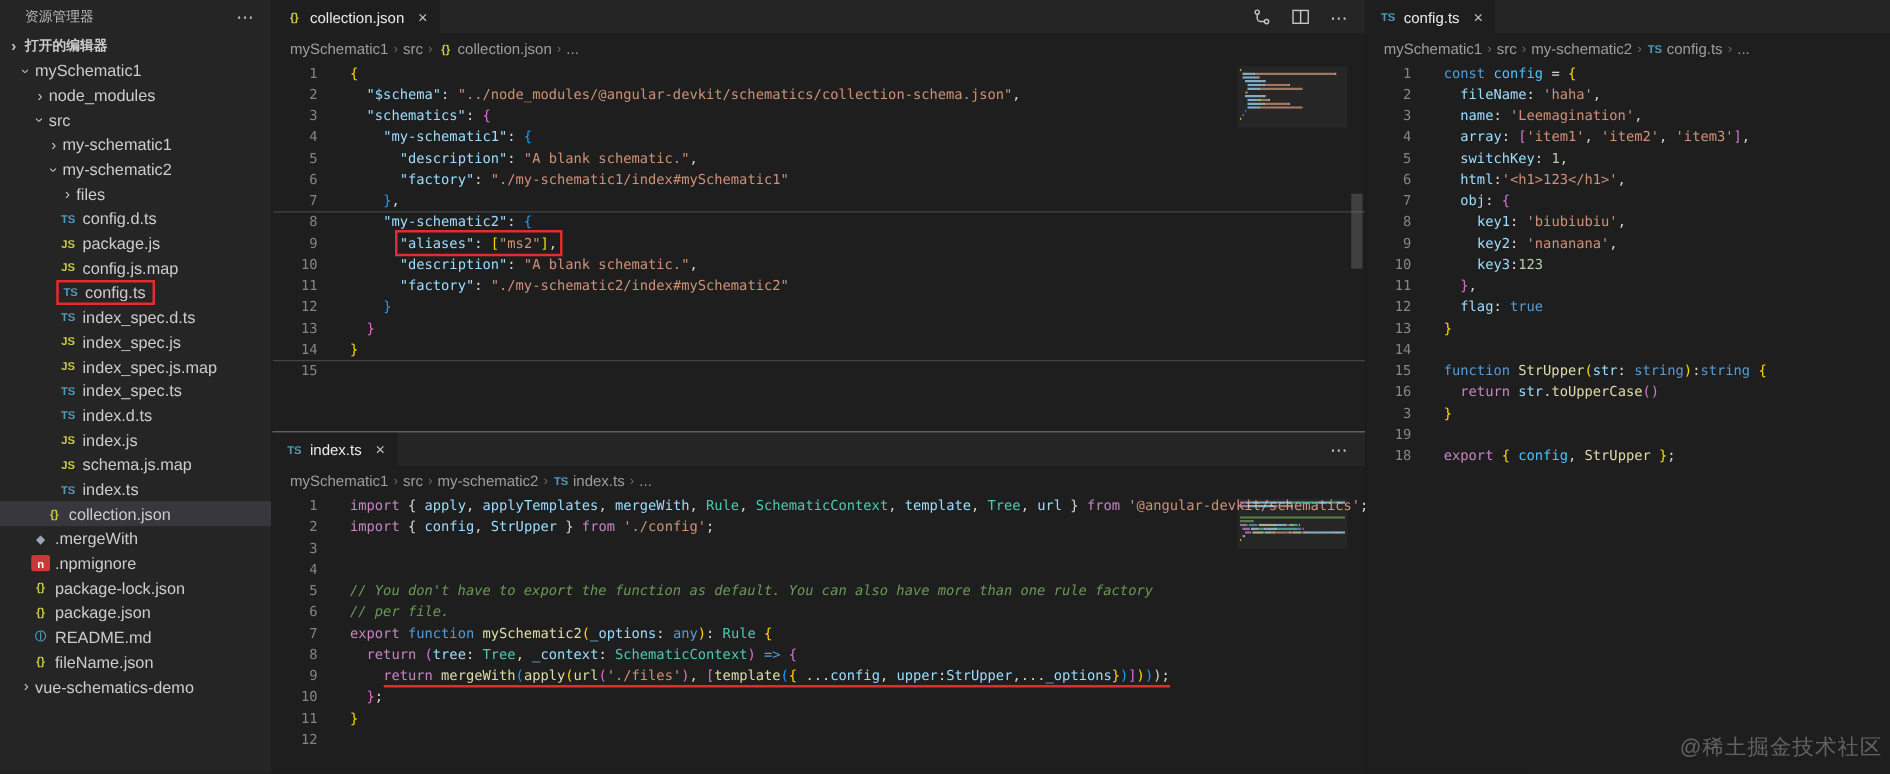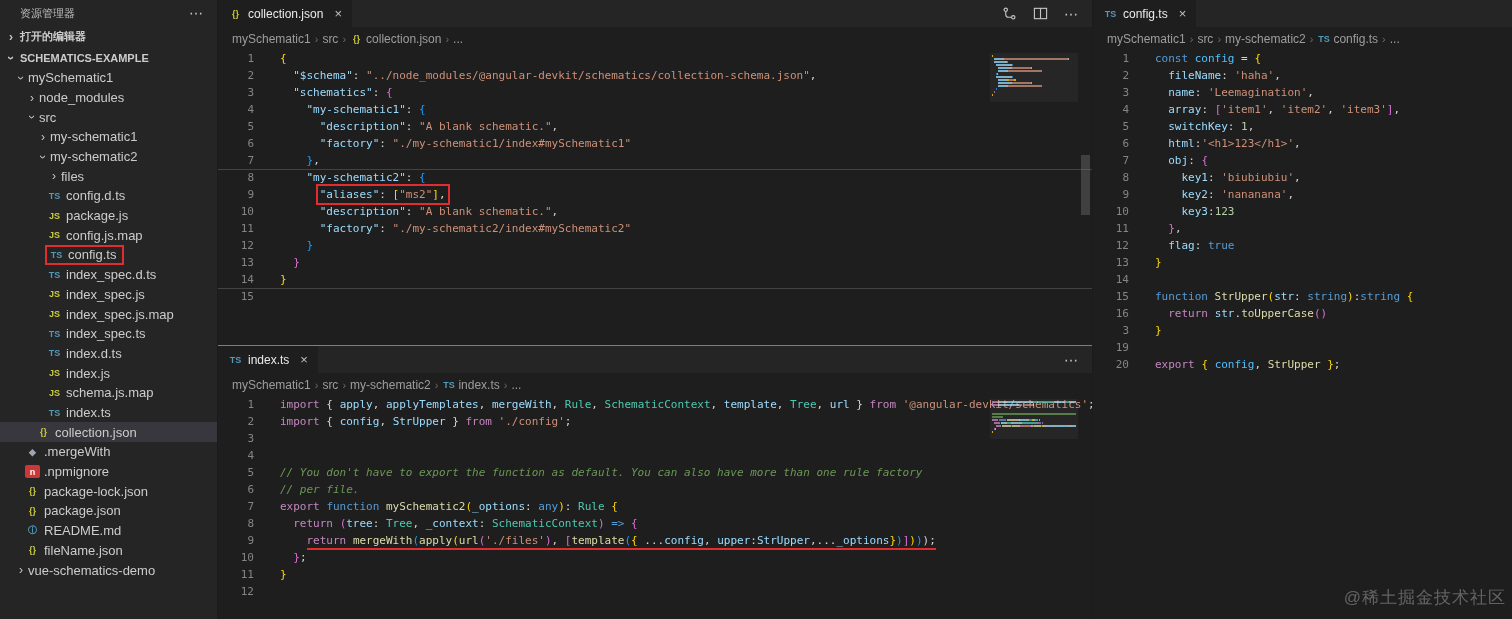--- a/index.html
+++ b/index.html
@@ -72,24 +72,20 @@
 <div class="app">
 
   <aside class="sidebar">
     <div class="sb-header">
       <span>资源管理器</span>
       <span class="sb-dots">⋯</span>
     </div>
     <div class="sb-section">
       <span class="chev">›</span>
       <span>打开的编辑器</span>
-    </div>
-    <div class="sb-section">
-      <span class="chev open">›</span>
-      <span>SCHEMATICS-EXAMPLE</span>
     </div>
     <div class="tree">
         <div class="trow" style="padding-left: 14px;">
           <span class="chev open">›</span>
           <span class="tlabel">mySchematic1</span>
         </div>
         <div class="trow" style="padding-left: 25px;">
           <span class="chev">›</span>
           <span class="tlabel">node_modules</span>
         </div>
@@ -527,21 +523,21 @@
             <div class="ln">9</div>
             <div class="ln">10</div>
             <div class="ln">11</div>
             <div class="ln">12</div>
             <div class="ln">13</div>
             <div class="ln">14</div>
             <div class="ln">15</div>
             <div class="ln">16</div>
             <div class="ln">3</div>
             <div class="ln">19</div>
-            <div class="ln">20</div>
+            <div class="ln">18</div>
           </div>
         <div class="code-lines"><div class="cl"><span class="tk-kw">const</span><span class="tk-p"> </span><span class="tk-cv">config</span><span class="tk-p"> = </span><span class="tk-b1">{</span></div><div class="cl"><span class="tk-p">  </span><span class="tk-k">fileName</span><span class="tk-p">: </span><span class="tk-s">'haha'</span><span class="tk-p">,</span></div><div class="cl"><span class="tk-p">  </span><span class="tk-k">name</span><span class="tk-p">: </span><span class="tk-s">'Leemagination'</span><span class="tk-p">,</span></div><div class="cl"><span class="tk-p">  </span><span class="tk-k">array</span><span class="tk-p">: </span><span class="tk-b2">[</span><span class="tk-s">'item1'</span><span class="tk-p">, </span><span class="tk-s">'item2'</span><span class="tk-p">, </span><span class="tk-s">'item3'</span><span class="tk-b2">]</span><span class="tk-p">,</span></div><div class="cl"><span class="tk-p">  </span><span class="tk-k">switchKey</span><span class="tk-p">: </span><span class="tk-n">1</span><span class="tk-p">,</span></div><div class="cl"><span class="tk-p">  </span><span class="tk-k">html</span><span class="tk-p">:</span><span class="tk-s">'&lt;h1&gt;123&lt;/h1&gt;'</span><span class="tk-p">,</span></div><div class="cl"><span class="tk-p">  </span><span class="tk-k">obj</span><span class="tk-p">: </span><span class="tk-b2">{</span></div><div class="cl"><span class="tk-p">    </span><span class="tk-k">key1</span><span class="tk-p">: </span><span class="tk-s">'biubiubiu'</span><span class="tk-p">,</span></div><div class="cl"><span class="tk-p">    </span><span class="tk-k">key2</span><span class="tk-p">: </span><span class="tk-s">'nananana'</span><span class="tk-p">,</span></div><div class="cl"><span class="tk-p">    </span><span class="tk-k">key3</span><span class="tk-p">:</span><span class="tk-n">123</span></div><div class="cl"><span class="tk-p">  </span><span class="tk-b2">}</span><span class="tk-p">,</span></div><div class="cl"><span class="tk-p">  </span><span class="tk-k">flag</span><span class="tk-p">: </span><span class="tk-kw">true</span></div><div class="cl"><span class="tk-b1">}</span></div><div class="cl"></div><div class="cl"><span class="tk-kw">function</span><span class="tk-p"> </span><span class="tk-fn">StrUpper</span><span class="tk-b1">(</span><span class="tk-k">str</span><span class="tk-p">: </span><span class="tk-kw">string</span><span class="tk-b1">)</span><span class="tk-p">:</span><span class="tk-kw">string</span><span class="tk-p"> </span><span class="tk-b1">{</span></div><div class="cl"><span class="tk-p">  </span><span class="tk-ct">return</span><span class="tk-p"> </span><span class="tk-k">str</span><span class="tk-p">.</span><span class="tk-fn">toUpperCase</span><span class="tk-b2">()</span></div><div class="cl"><span class="tk-b1">}</span></div><div class="cl"></div><div class="cl"><span class="tk-ct">export</span><span class="tk-p"> </span><span class="tk-b1">{</span><span class="tk-p"> </span><span class="tk-cv">config</span><span class="tk-p">, </span><span class="tk-fn">StrUpper</span><span class="tk-p"> </span><span class="tk-b1">}</span><span class="tk-p">;</span></div></div>
       </div>
     </section>
 
   </main>
 
   <div class="watermark">@稀土掘金技术社区</div>
 </div>
 

